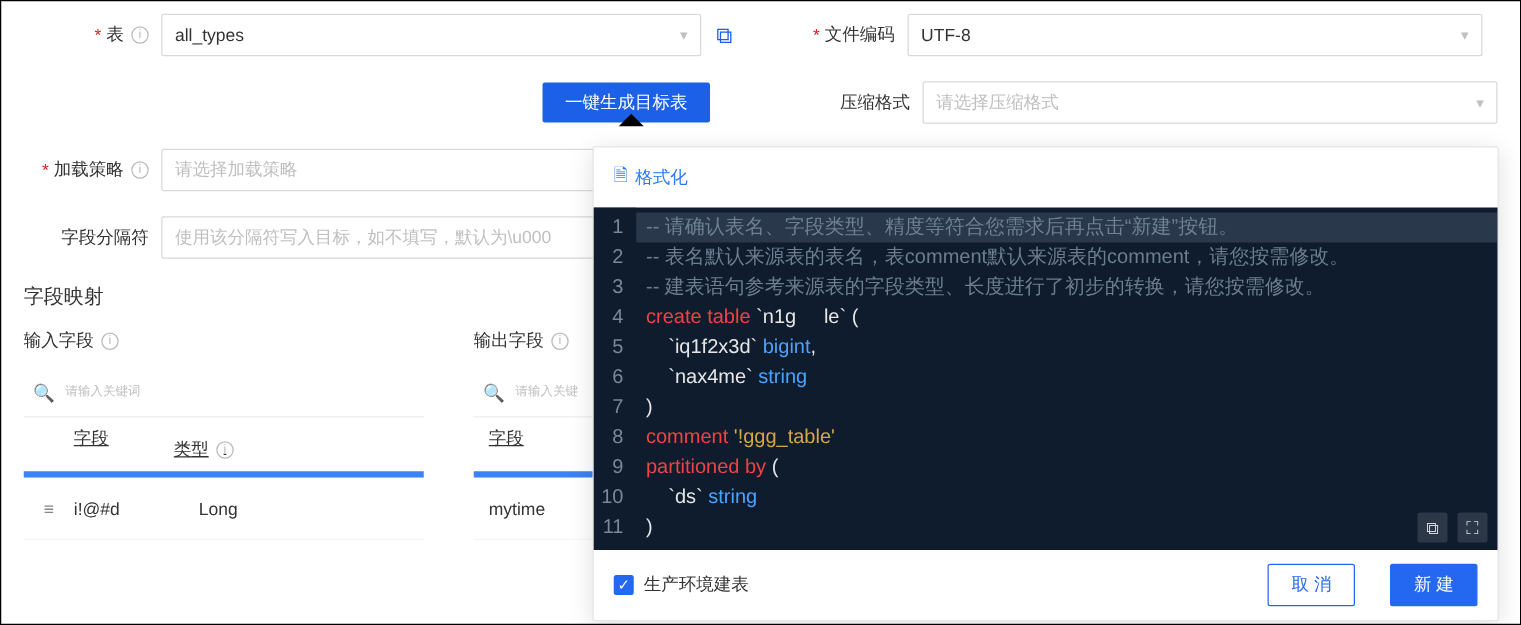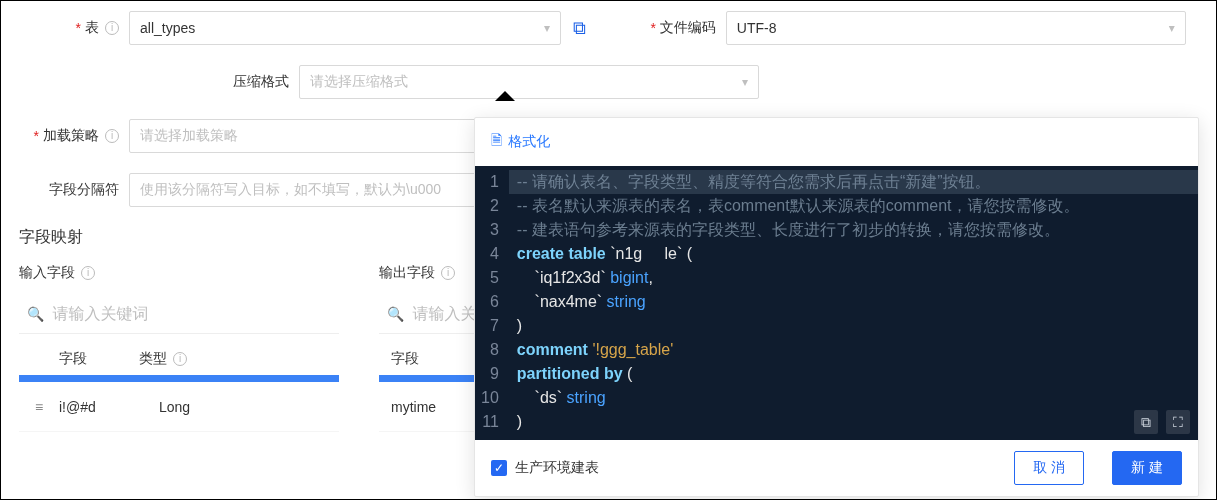--- a/index.html
+++ b/index.html
@@ -18,43 +18,43 @@
   .copy-icon { color: #1b60e6; margin-left: 12px; font-size: 18px; cursor: pointer; }
   .right-col { margin-left: 40px; display: flex; align-items: center; }
   .right-label { width: 100px; text-align: right; padding-right: 10px; display: flex; align-items: center; justify-content: flex-end; }
   .right-select { width: 460px; }
   .section-title { font-size: 16px; font-weight: 500; margin: 20px 0 16px 0; }
   .mapping-row { display: flex; gap: 20px; }
   .mapping-col { flex: 1; }
   .mapping-head { display: flex; align-items: center; margin-bottom: 12px; font-size: 14px; }
   .search-box { height: 40px; border: none; border-bottom: 1px solid #eee; display: flex; align-items: center; padding: 0 8px; margin-bottom: 8px;}
   .search-box .mag { color: #bbb; margin-right: 8px; }
-  .search-box input { border: none; outline: none; font-size: 16px; flex: 1; color: #333; }
+  .search-box input { border: none; outline: none; font-size: 10px; flex: 1; color: #333; }
   .search-box input::placeholder { color: #bfbfbf; }
-  .tbl-head { display: flex; height: 40px; align-items: center; border-bottom: 7px solid #3b82f6; font-size: 14px; color: #333; }
+  .tbl-head { display: flex; height: 40px; border-bottom: 5px solid #3b82f6; font-size: 14px; color: #333; text-decoration: underline; }
   .tbl-head .c1 { width: 120px; padding-left: 40px; }
   .tbl-head .c2 { width: 120px; display: flex; align-items: center; }
   .tbl-row { display: flex; height: 50px; align-items: center; border-bottom: 1px solid #f5f5f5; font-size: 14px; }
   .tbl-row .drag { width: 40px; text-align: center; color: #888; cursor: move; }
 
   
   .popover { position: absolute; left: 473px; top: 116px; width: 725px; height: 380px; background: #fff; border: 1px solid #e5e5e5; box-shadow: 0 4px 20px rgba(0,0,0,0.12); border-radius: 2px; display: flex; flex-direction: column; }
   .popover-arrow { position: absolute; left: 494px; top: 90px; width: 0; height: 0; border-left: 10px solid transparent; border-right: 10px solid transparent; border-bottom: 10px solid #000; z-index: 2;}
   .popover-arrow::after { content:""; position:absolute; left:-10px; top:0px; border-left:10px solid transparent; border-right:10px solid transparent; border-bottom:10px solid #fff; display:none;}
   .popover-toolbar { height: 48px; display: flex; align-items: center; padding: 0 16px; }
   .format-link { color: #2878ff; font-size: 14px; display: flex; align-items: center; cursor: pointer; }
   .format-link .doc-icon { margin-right: 6px; color: #2878ff; }
   .editor { flex: 1; background: #0f1c2e; color: #e6e6e6; font-family: "SFMono-Regular", Consolas, "Liberation Mono", Menlo, monospace; font-size: 16px; line-height: 24px; overflow: hidden; position: relative; display: flex; }
   .gutter { background: #0f1c2e; color: #7a8699; text-align: right; padding: 4px 10px 4px 6px; user-select: none; }
   .gutter div { height: 24px; }
   .code { padding: 4px 0 0 8px; flex: 1; position: relative; }
   .code-line { height: 24px; white-space: pre; }
   .hl-line { background: rgba(120,140,160,0.25); position: absolute; left: 0; right: 0; top: 4px; height: 24px; }
   .c-cm { color: #6b7d8f; }
-  .c-kw { color: #7dd3fc; font-weight: bold; }
+  .c-kw { color: #ef4444; }
   .c-id { color: #e6e6e6; }
   .c-str { color: #d7a54a; }
   .c-ty { color: #4aa3ff; }
   .editor-actions { position: absolute; right: 8px; bottom: 6px; display: flex; gap: 8px; }
   .editor-actions .act { width: 24px; height: 24px; background: rgba(255,255,255,0.12); color: #cfd6df; display: flex; align-items: center; justify-content: center; border-radius: 2px; cursor: pointer; font-size: 14px; }
   .popover-footer { height: 56px; display: flex; align-items: center; justify-content: space-between; padding: 0 16px; border-top: 0; }
   .chk { display: flex; align-items: center; font-size: 14px; color: #333; }
   .chk .box { width: 16px; height: 16px; background: #2468f2; border-radius: 2px; margin-right: 8px; display: flex; align-items: center; justify-content: center; color: #fff; font-size: 12px; }
   .btns { display: flex; gap: 28px; }
   .btn-sec { height: 34px; padding: 0 18px; background: #fff; border: 1px solid #2468f2; color: #2468f2; border-radius: 2px; cursor: pointer; font-size: 14px; }
@@ -82,20 +82,23 @@
         </div>
       <div class="select right-select">
         <span class="val">UTF-8</span>
         <span class="chevron">▾</span>
       </div>
     </div>
   </div>
 
   <div class="row">
     <div class="label-col"></div>
+    <div style="width:440px; display:flex; justify-content:flex-end;">
+      <button class="btn-primary">一键生成目标表</button>
+    </div>
     <span style="width:30px;"></span>
     <div class="right-col">
       <div class="right-label">
           <span>压缩格式</span>
         </div>
       <div class="select right-select">
         <span class="placeholder">请选择压缩格式</span>
         <span class="chevron">▾</span>
       </div>
     </div>

